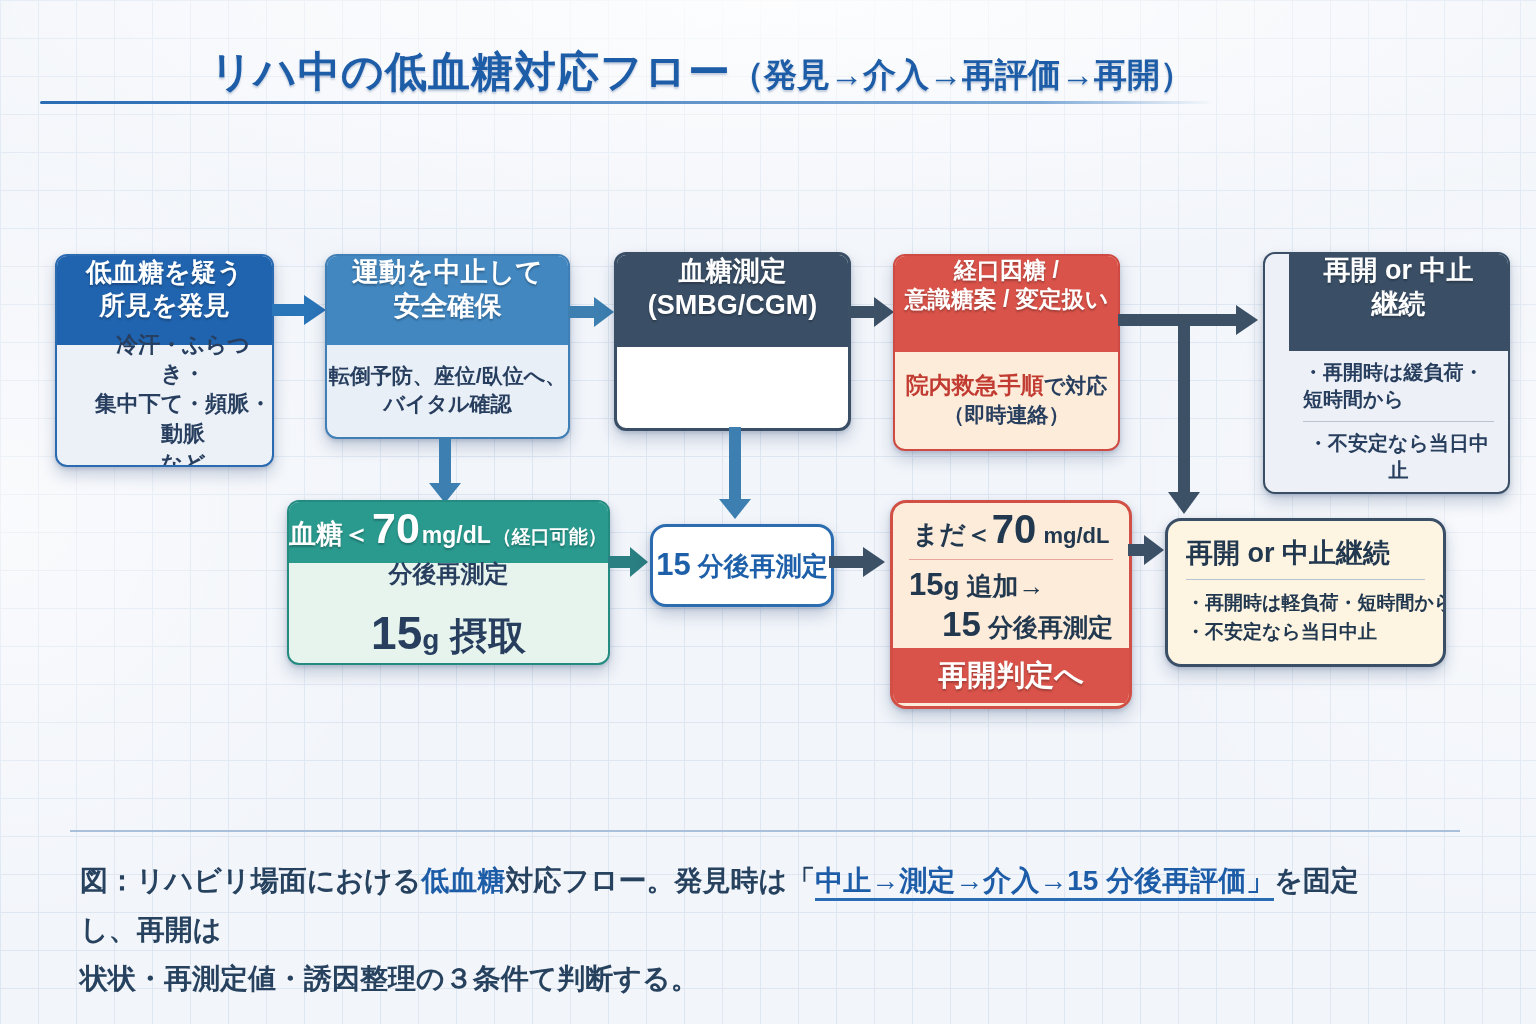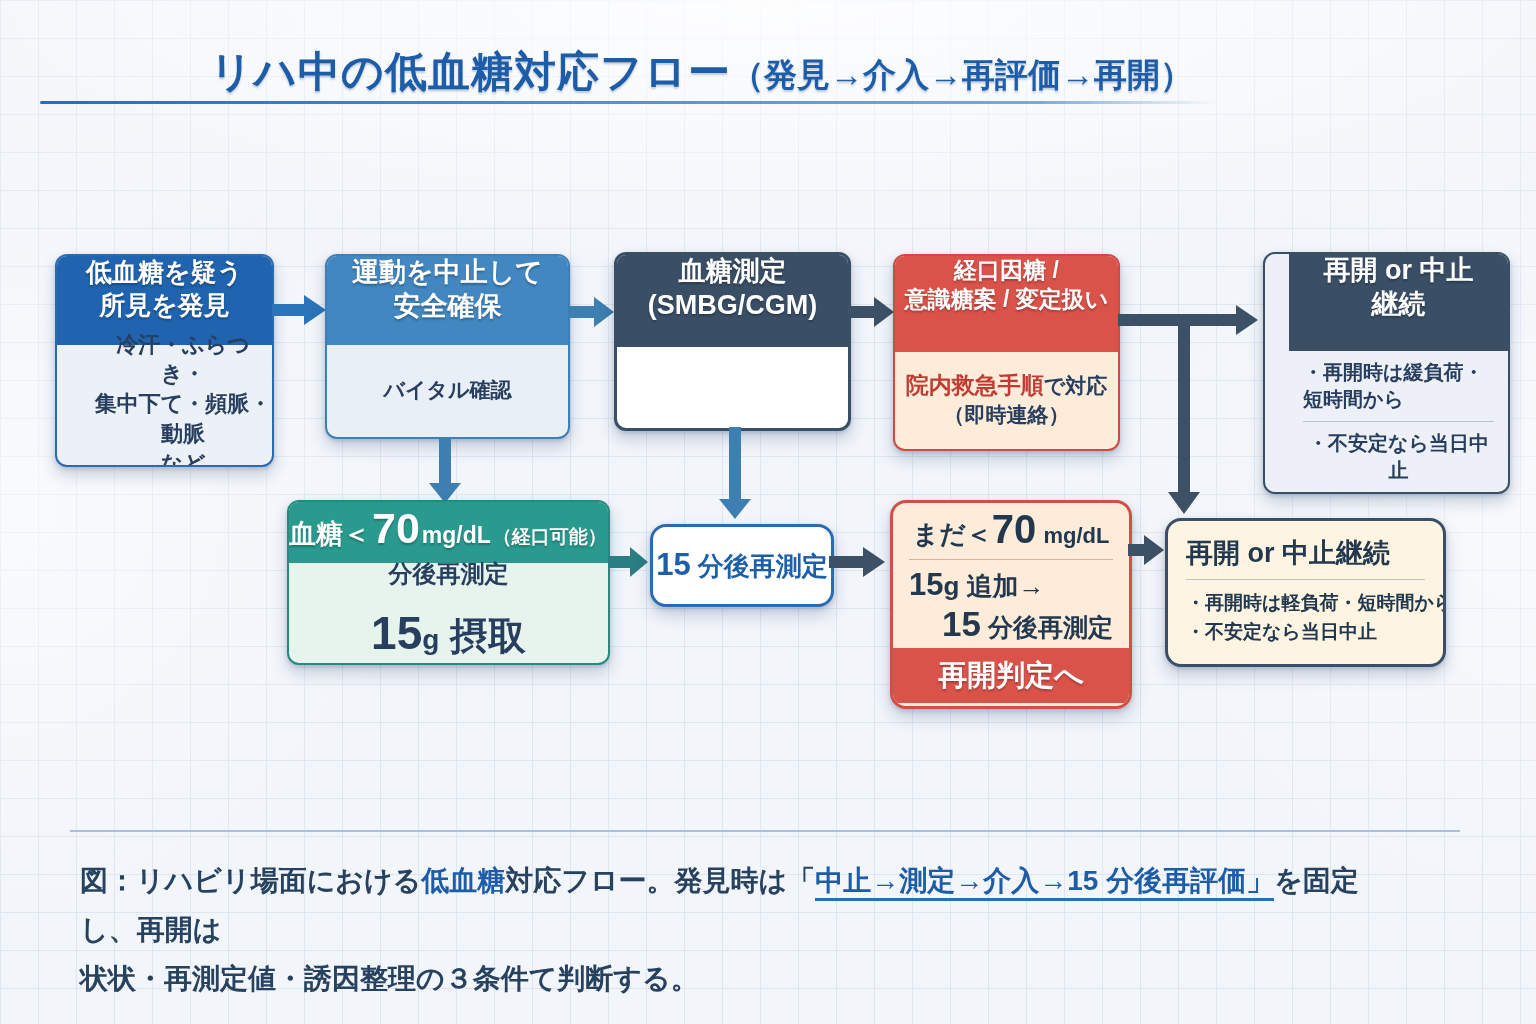--- a/index.html
+++ b/index.html
@@ -129,20 +129,21 @@
     <div class="shaft" style="left:272px;top:304px;width:32px;height:12px;background:#2a74b8;"></div>
     <div class="head-r" style="left:304px;top:295px;border-left:22px solid #2a74b8;"></div>
   </div>
 
   <div class="box b-stop">
     <div class="hd">
       <span>運動を中止して</span>
       <span>安全確保</span>
     </div>
     <div class="bd">
+      <span>転倒予防、座位/臥位へ、</span>
       <span>バイタル確認</span>
     </div>
   </div>
 
   <div>
     <div class="shaft" style="left:568px;top:306px;width:26px;height:12px;background:#3c7fb0;"></div>
     <div class="head-r" style="left:594px;top:297px;border-left:20px solid #3c7fb0;"></div>
   </div>
 
   <div class="box b-measure">

